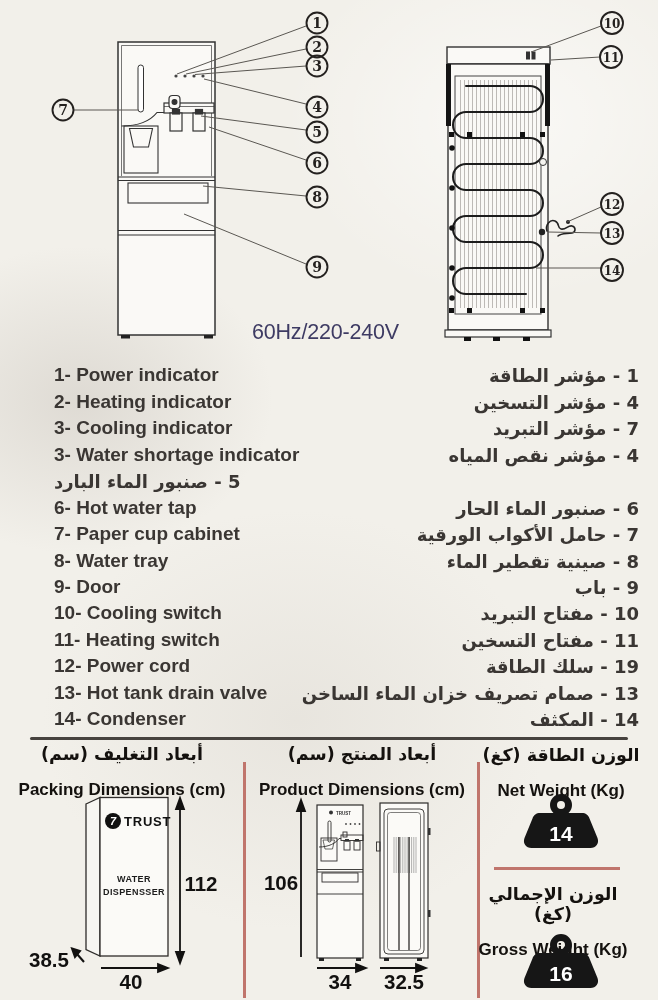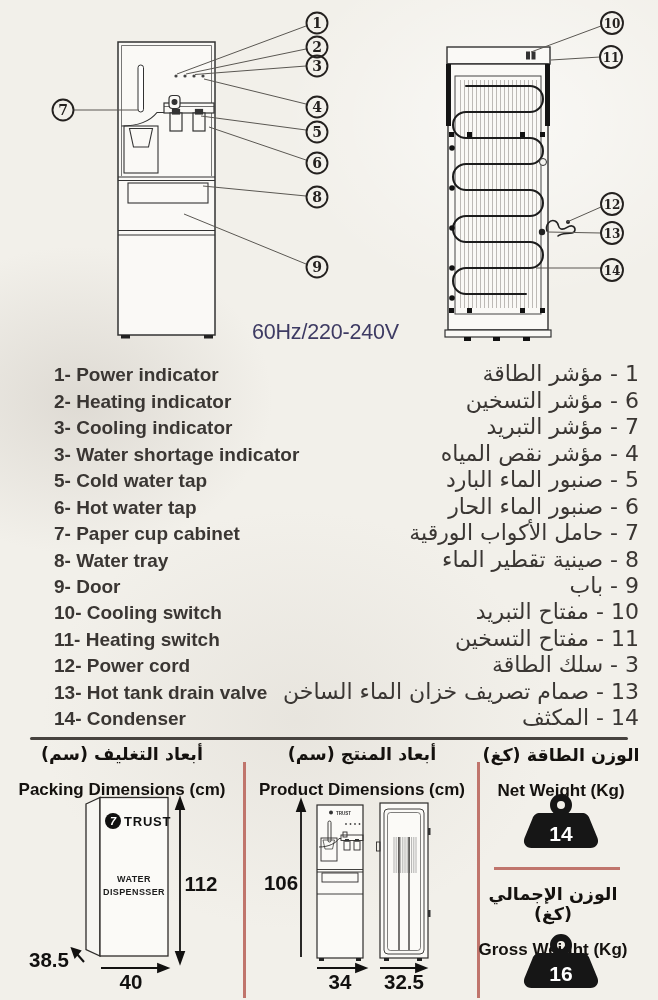--- a/index.html
+++ b/index.html
@@ -11,21 +11,21 @@
       radial-gradient(55% 30% at 45% 72%, rgba(213,208,200,.35), rgba(213,208,200,0) 70%),
       #f2f0ea;}
   .abs{position:absolute;}
   svg text{font-family:"Liberation Sans",sans-serif;}
   .callout-num{font-family:"DejaVu Serif",serif;font-weight:bold;fill:#24211f;}
   .voltage{left:252px;top:320px;width:180px;font-size:21.5px;font-weight:normal;
     color:#3e3b63;letter-spacing:-0.2px;}
   .parts{left:54px;top:360px;width:585px;}
   .prow{display:flex;justify-content:space-between;align-items:flex-end;height:26.45px;}
   .prow .en{font-size:19px;font-weight:bold;color:#3a3633;white-space:nowrap;}
-  .prow .ar{font-size:22px;font-weight:normal;color:#3a3633;direction:rtl;
+  .prow .ar{font-size:18px;font-weight:bold;color:#3a3633;direction:rtl;
     font-family:"DejaVu Sans",sans-serif;white-space:nowrap;}
   .hr{left:30px;top:737px;width:598px;height:2.5px;background:#47433f;border-radius:2px;}
   .vdiv{top:762px;width:2.5px;height:236px;background:#c0756c;}
   .sec-title{text-align:center;}
   .t-ar{font-family:"DejaVu Sans",sans-serif;direction:rtl;font-size:17.5px;font-weight:bold;
     color:#14110e;line-height:20px;}
   .t-en{font-size:17px;font-weight:bold;color:#14110e;line-height:21px;margin-top:15px;}
   .dim-num{font-size:20.5px;font-weight:bold;fill:#121110;}
   .mini{stroke:#2e2c2a;fill:none;}
 </style>
@@ -203,32 +203,31 @@
 
   <div class="abs voltage">60Hz/220-240V</div>
 
   <div class="abs parts">
     <div class="prow">
         <span class="en">1- Power indicator</span>
         <span class="ar">1 - مؤشر الطاقة</span>
       </div>
     <div class="prow">
         <span class="en">2- Heating indicator</span>
-        <span class="ar">6 - مؤشر التسخين</span>
+        <span class="ar">4 - مؤشر التسخين</span>
       </div>
     <div class="prow">
         <span class="en">3- Cooling indicator</span>
         <span class="ar">7 - مؤشر التبريد</span>
       </div>
     <div class="prow">
         <span class="en">3- Water shortage indicator</span>
         <span class="ar">4 - مؤشر نقص المياه</span>
       </div>
     <div class="prow">
-        <span class="en">5- Cold water tap</span>
         <span class="ar">5 - صنبور الماء البارد</span>
       </div>
     <div class="prow">
         <span class="en">6- Hot water tap</span>
         <span class="ar">6 - صنبور الماء الحار</span>
       </div>
     <div class="prow">
         <span class="en">7- Paper cup cabinet</span>
         <span class="ar">7 - حامل الأكواب الورقية</span>
       </div>
@@ -243,21 +242,21 @@
     <div class="prow">
         <span class="en">10- Cooling switch</span>
         <span class="ar">10 - مفتاح التبريد</span>
       </div>
     <div class="prow">
         <span class="en">11- Heating switch</span>
         <span class="ar">11 - مفتاح التسخين</span>
       </div>
     <div class="prow">
         <span class="en">12- Power cord</span>
-        <span class="ar">3 - سلك الطاقة</span>
+        <span class="ar">19 - سلك الطاقة</span>
       </div>
     <div class="prow">
         <span class="en">13- Hot tank drain valve</span>
         <span class="ar">13 - صمام تصريف خزان الماء الساخن</span>
       </div>
     <div class="prow">
         <span class="en">14- Condenser</span>
         <span class="ar">14 - المكثف</span>
       </div>
   </div>

